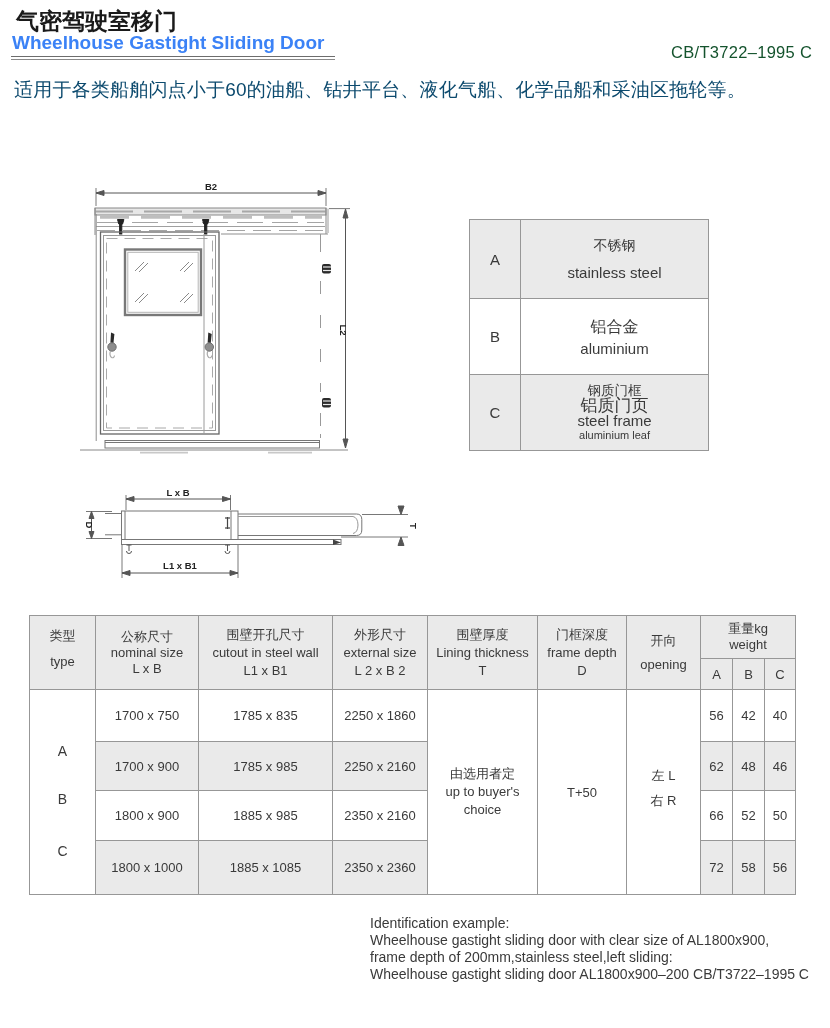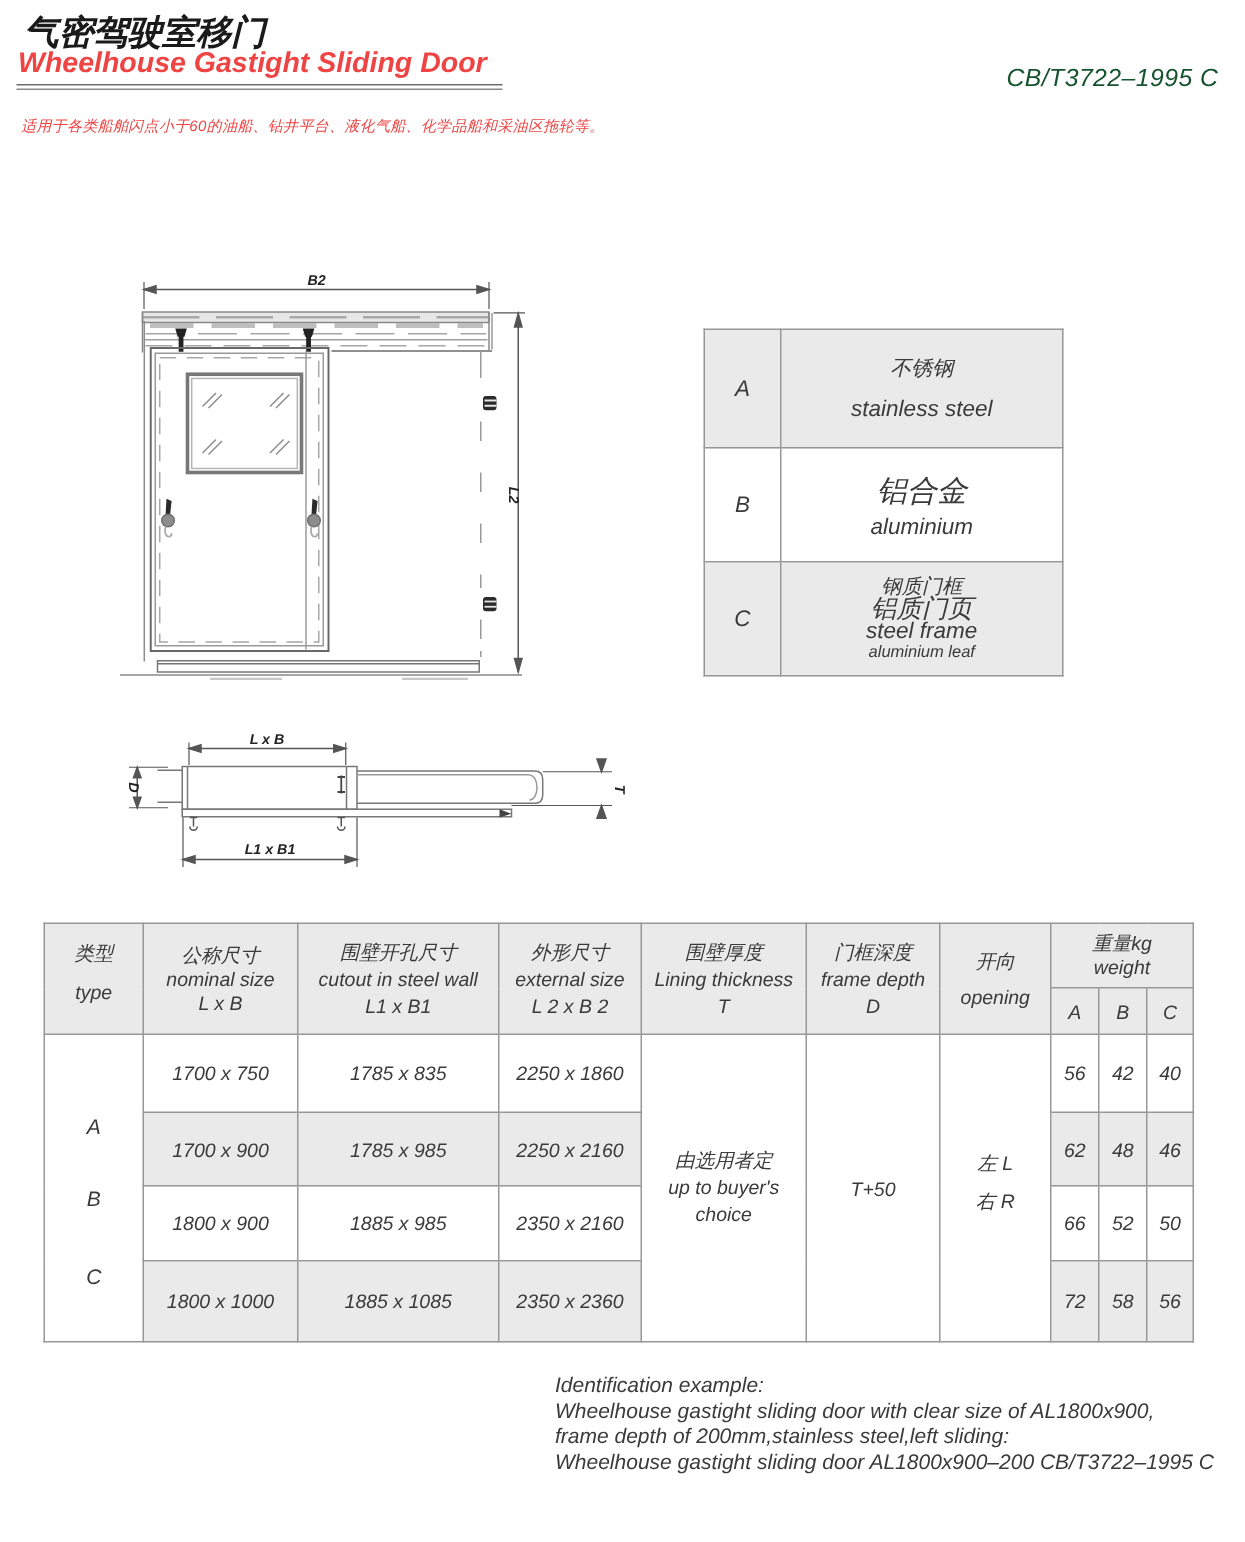--- a/index.html
+++ b/index.html
@@ -1,37 +1,37 @@
 <!DOCTYPE html>
 <html><head>
 <meta charset="utf-8">
 <style>
   html,body{margin:0;padding:0;background:#fff;}
   #page{position:relative;width:830px;height:1028px;background:#fff;overflow:hidden;
-        font-family:"Liberation Sans",sans-serif;color:#333;font-style:italic;}
+        font-family:"Liberation Sans",sans-serif;color:#333;}
   .abs{position:absolute;}
   table{border-collapse:collapse;table-layout:fixed;}
   td{border:1px solid #979797;text-align:center;vertical-align:middle;padding:0;
      font-size:13px;color:#3a3a3a;}
   .gy{background:#eaeaea;}
 </style>
 </head>
 <body>
 <div id="page">
 
   <div class="abs" style="left:16px;top:6px;font-size:23px;font-weight:bold;color:#1a1a1a;">气密驾驶室移门</div>
 
-  <div class="abs" style="left:12px;top:32px;font-size:19px;font-weight:bold;color:#ef4444;">Wheelhouse Gastight Sliding Door</div>
+  <div class="abs" style="left:12px;top:32px;font-size:19px;font-weight:bold;color:#3b82f6;">Wheelhouse Gastight Sliding Door</div>
 
   <div class="abs" style="left:11px;top:55.5px;width:324px;height:1.5px;background:#6d6d6d;"></div>
   <div class="abs" style="left:11px;top:58.8px;width:324px;height:1.5px;background:#8a8a8a;"></div>
 
   <div class="abs" style="left:671px;top:43px;font-size:16.5px;color:#14532d;letter-spacing:0.3px;">CB/T3722–1995 C</div>
 
-  <div class="abs" style="left:14px;top:77px;font-size:10px;letter-spacing:0.2px;color:#ef4444;">适用于各类船舶闪点小于60的油船、钻井平台、液化气船、化学品船和采油区拖轮等。</div>
+  <div class="abs" style="left:14px;top:77px;font-size:19px;letter-spacing:0.2px;color:#0c4a6e;">适用于各类船舶闪点小于60的油船、钻井平台、液化气船、化学品船和采油区拖轮等。</div>
 
 
   <svg class="abs" style="left:55px;top:178px;" width="310" height="282" viewBox="55 178 310 282">
 
     <g stroke="#555" stroke-width="1" fill="#555">
       <line x1="96" y1="193" x2="326" y2="193"></line>
       <path d="M96,193 l8,-2.5 v5 z"></path>
       <path d="M326,193 l-8,-2.5 v5 z"></path>
       <line x1="96" y1="188" x2="96" y2="206" stroke-width="0.8"></line>
       <line x1="326" y1="188" x2="326" y2="206" stroke-width="0.8"></line>
@@ -145,21 +145,21 @@
       <td style="font-size:15px;">A</td>
       <td>
             <div style="font-size:14px;">不锈钢</div>
             <div style="font-size:15px;margin-top:9px;">stainless steel</div>
           </td>
     </tr>
 
     <tr style="height:76px;">
       <td style="font-size:15px;">B</td>
       <td>
-            <div style="font-size:20px;">铝合金</div>
+            <div style="font-size:16px;">铝合金</div>
             <div style="font-size:15px;margin-top:2px;">aluminium</div>
           </td>
     </tr>
 
     <tr class="gy" style="height:76px;">
       <td style="font-size:15px;">C</td>
       <td style="line-height:15px;">
             <div style="font-size:13.5px;">钢质门框</div>
             <div style="font-size:17px;">铝质门页</div>
             <div style="font-size:15px;">steel frame</div>

